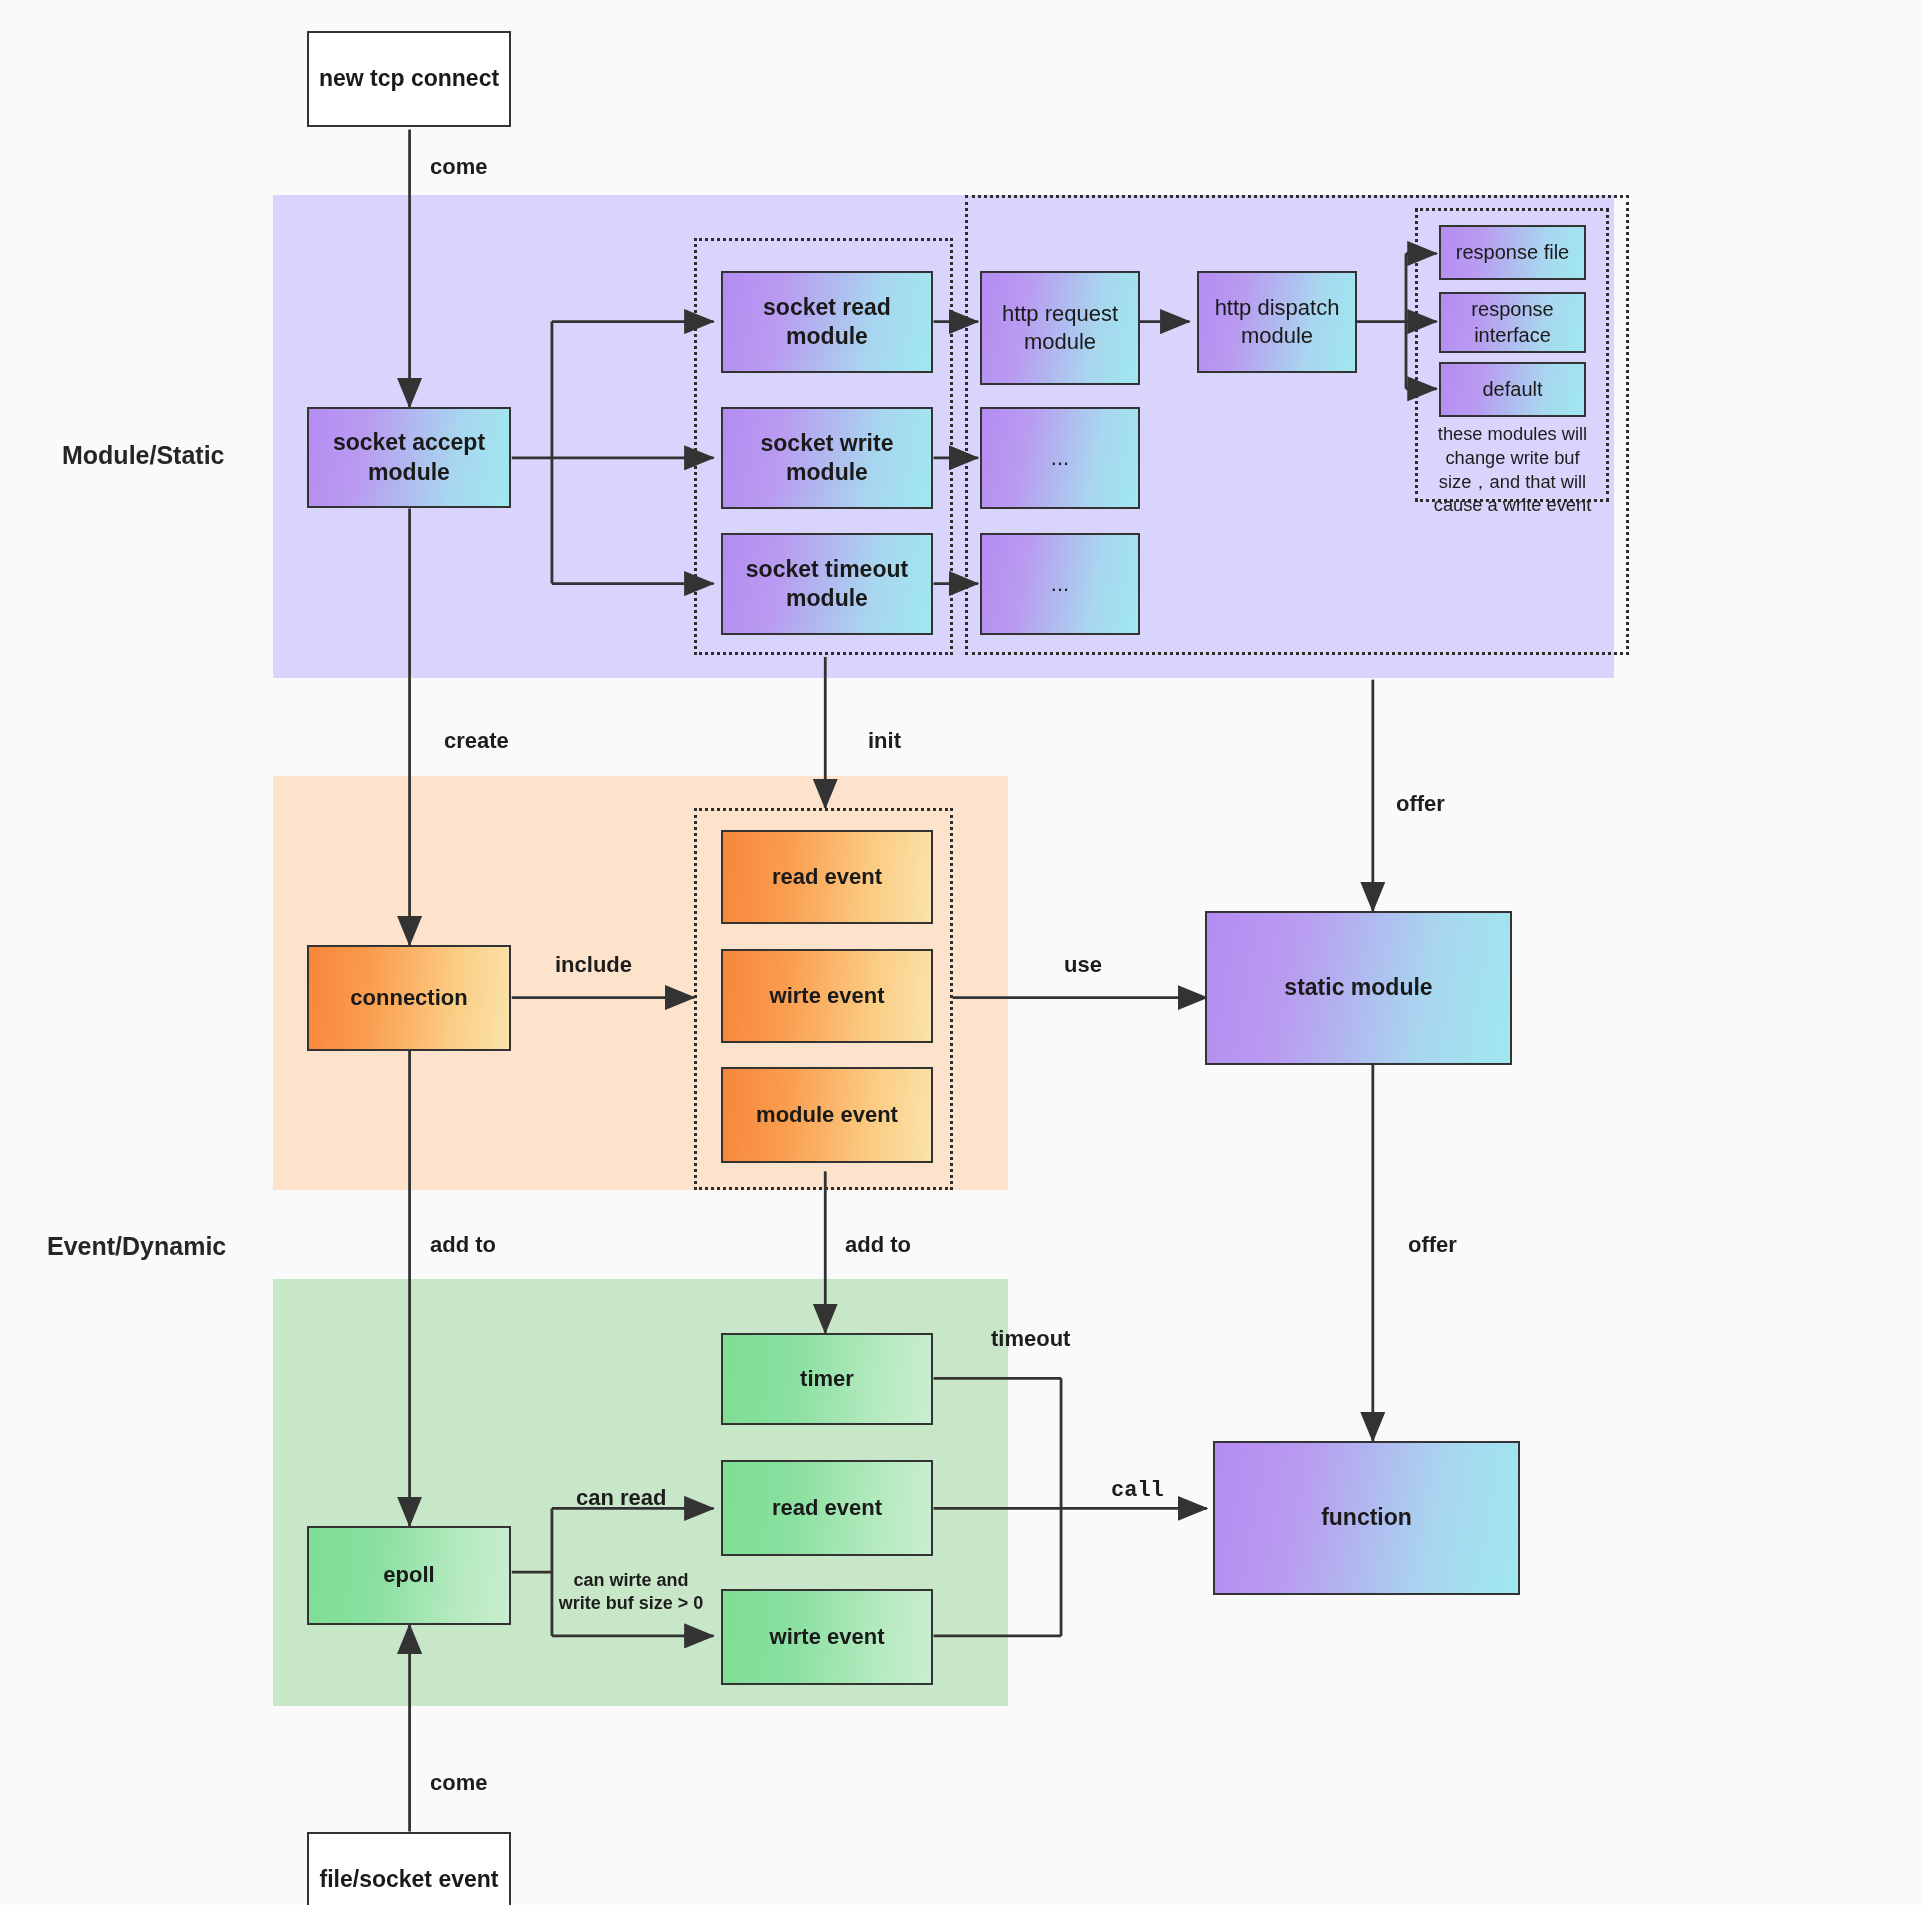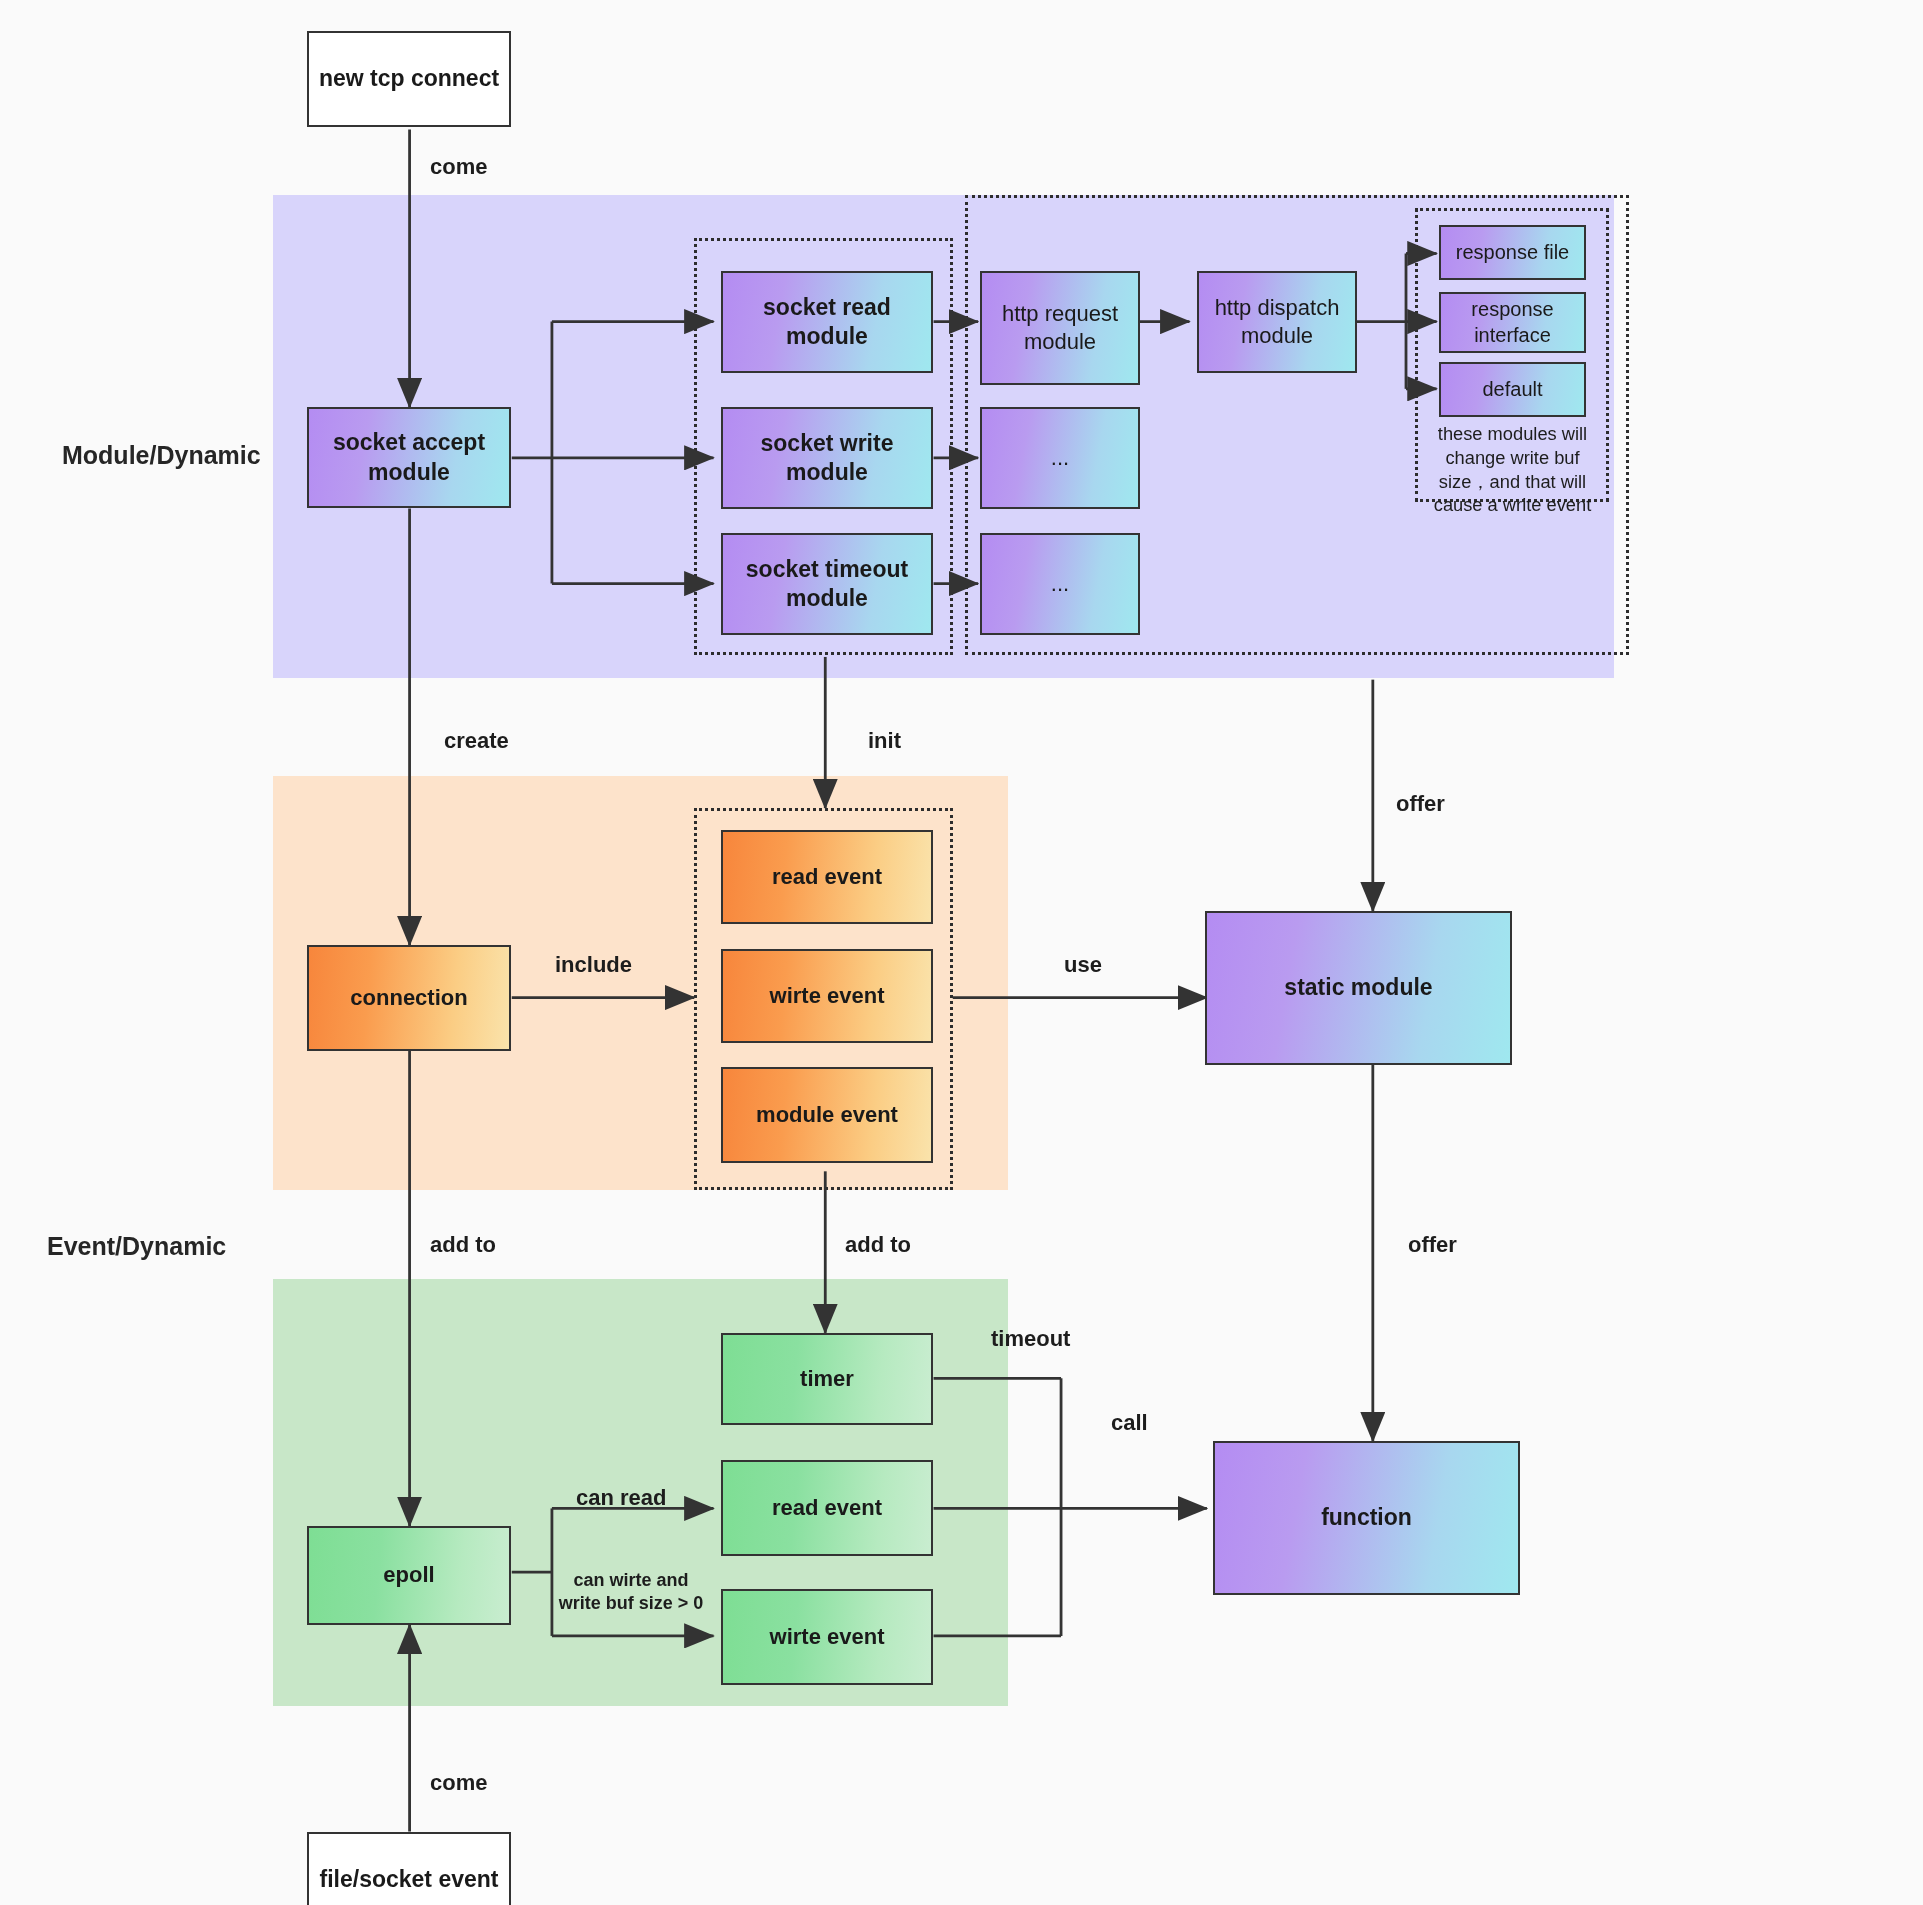--- a/index.html
+++ b/index.html
@@ -36,21 +36,21 @@
 </style>
 </head>
 <body>
 
 <div id="stage">
 
   <div class="band band-purple" style="left:273px;top:195px;width:1341px;height:483px;"></div>
   <div class="band band-orange" style="left:273px;top:776px;width:735px;height:414px;"></div>
   <div class="band band-green" style="left:273px;top:1279px;width:735px;height:427px;"></div>
 
-  <div class="sectionlabel" style="left:62px;top:441px;">Module/Dynamic</div>
+  <div class="sectionlabel" style="left:62px;top:441px;">Module/Static</div>
   <div class="sectionlabel" style="left:47px;top:1232px;">Event/Dynamic</div>
 
   <div class="dbox" style="left:694px;top:238px;width:259px;height:417px;"></div>
   <div class="dbox" style="left:965px;top:195px;width:664px;height:460px;"></div>
   <div class="dbox" style="left:1415px;top:208px;width:194px;height:294px;"></div>
   <div class="dbox" style="left:694px;top:808px;width:259px;height:382px;"></div>
 
   <svg class="edges" viewBox="0 0 2202 2182">
     <defs>
       <marker id="ah" markerWidth="11" markerHeight="9" refX="10.5" refY="4.5" orient="auto" markerUnits="strokeWidth">
@@ -200,17 +200,17 @@
   <div class="elabel" style="left:868px;top:728px;">init</div>
   <div class="elabel" style="left:1396px;top:791px;">offer</div>
   <div class="elabel" style="left:555px;top:952px;">include</div>
   <div class="elabel" style="left:1064px;top:952px;">use</div>
   <div class="elabel" style="left:430px;top:1232px;">add to</div>
   <div class="elabel" style="left:845px;top:1232px;">add to</div>
   <div class="elabel" style="left:1408px;top:1232px;">offer</div>
   <div class="elabel" style="left:959px;top:1326px;margin-left:32px;">timeout</div>
   <div class="elabel" style="left:576px;top:1485px;">can read</div>
   <div class="elabel small" style="left:550px;top:1569px;width:162px;">can wirte and<br>write buf size &gt; 0</div>
-  <div class="elabel" style="left:1111px;top:1410px;">call</div>
+  <div class="elabel" style="left:1111px;top:1478px;font-family:Liberation Mono, monospace;">call</div>
   <div class="elabel" style="left:430px;top:1770px;">come</div>
 
 </div>
 
 
 </body></html>

